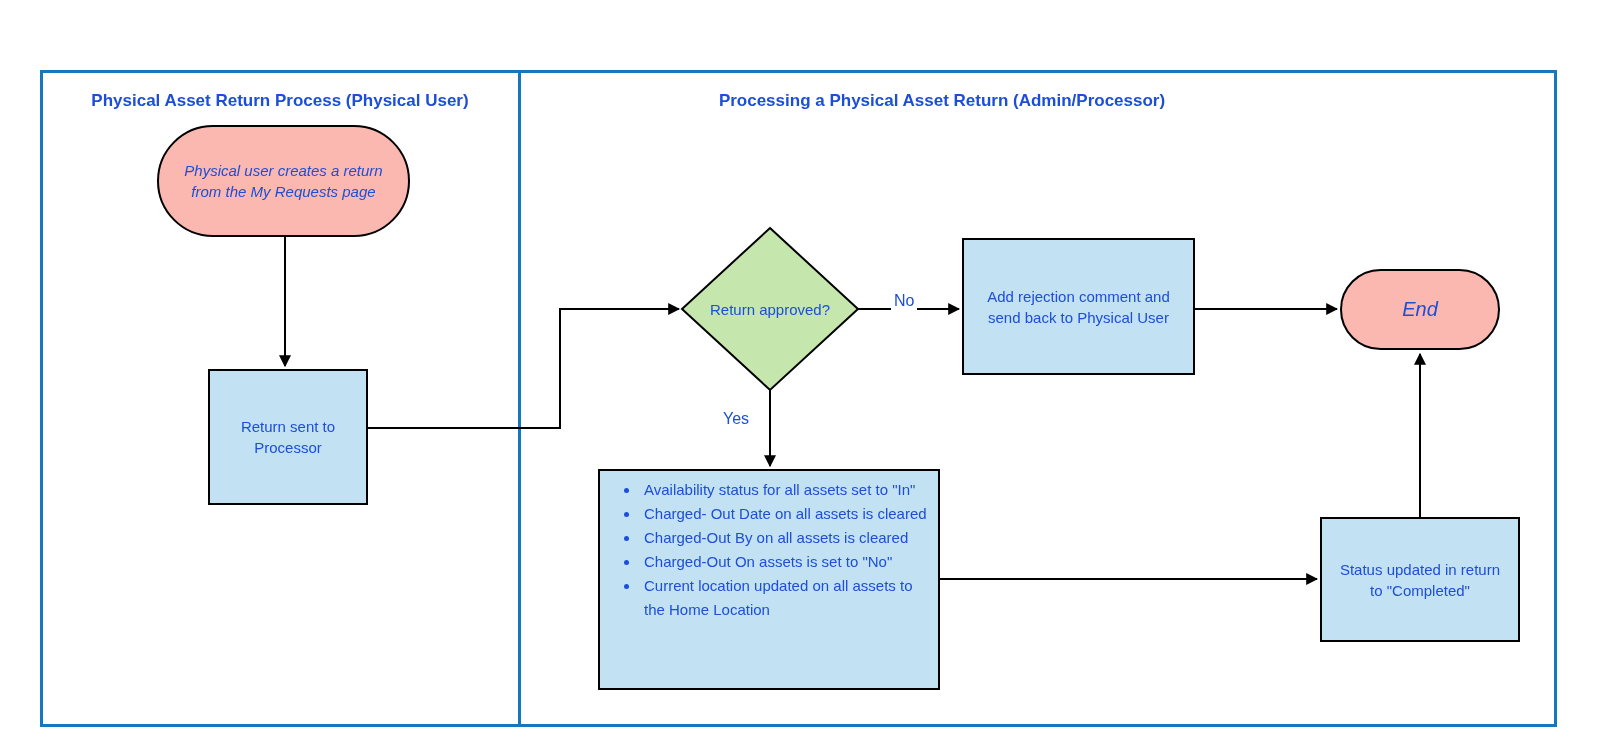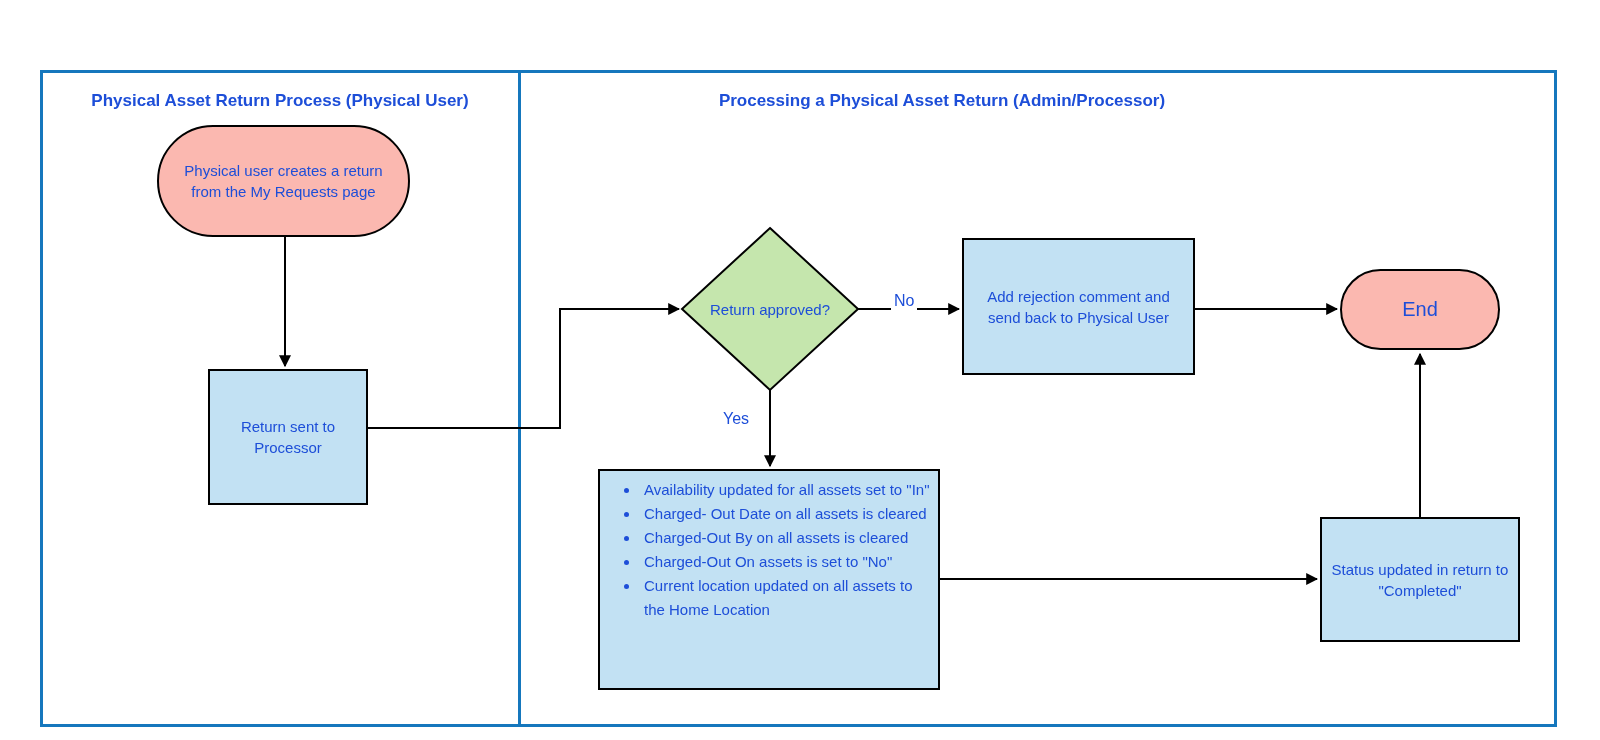--- a/index.html
+++ b/index.html
@@ -34,27 +34,27 @@
   }
   .connector{stroke:#000;stroke-width:2;fill:none;}
   .diamond{fill:#C5E6AD;stroke:#000;stroke-width:2;}
   
   .node{
     position:absolute;box-sizing:border-box;
     display:flex;align-items:center;justify-content:center;
     text-align:center;font-size:15px;line-height:21px;
     border:2px solid #000;
   }
-  .terminator{background:#FBB8B0;}
+  .terminator{background:#FBB8B0;font-style:italic;}
   .process{background:#C2E1F3;}
   .node-start{left:157px;top:95px;width:253px;height:112px;border-radius:56px;padding:0 18px;}
   .node-return{left:208px;top:339px;width:160px;height:136px;padding:0 10px;}
   .node-rejection{left:962px;top:208px;width:233px;height:137px;padding:0 10px;}
   .node-end{left:1340px;top:239px;width:160px;height:81px;border-radius:41px;font-size:20px;}
-  .node-status{left:1320px;top:487px;width:200px;height:125px;padding:0 4px;}
+  .node-status{left:1320px;top:487px;width:200px;height:125px;padding:0 12px;}
   .node-checklist{
     left:598px;top:439px;width:342px;height:221px;
     align-items:flex-start;justify-content:flex-start;text-align:left;
   }
   .node-checklist ul{
     margin:7px 0 0 0;padding:0 8px 0 40px;
     font-size:15px;line-height:24px;
   }
   .node-checklist li{padding-left:4px;}
   .diamond-label{
@@ -115,21 +115,21 @@
   <div class="node process node-rejection">
     <span>Add rejection comment and send back to Physical User</span>
   </div>
 
   <div class="node terminator node-end">
     <span>End</span>
   </div>
 
   <div class="node process node-checklist">
     <ul>
-      <li>Availability updated for all assets set to "In"</li>
+      <li>Availability status for all assets set to "In"</li>
       <li>Charged- Out Date on all assets is cleared</li>
       <li>Charged-Out By on all assets is cleared</li>
       <li>Charged-Out On assets  is set to "No"</li>
       <li>Current location updated on all assets to the Home Location</li>
     </ul>
   </div>
 
   <div class="node process node-status">
     <span>Status updated in return to "Completed"</span>
   </div>

